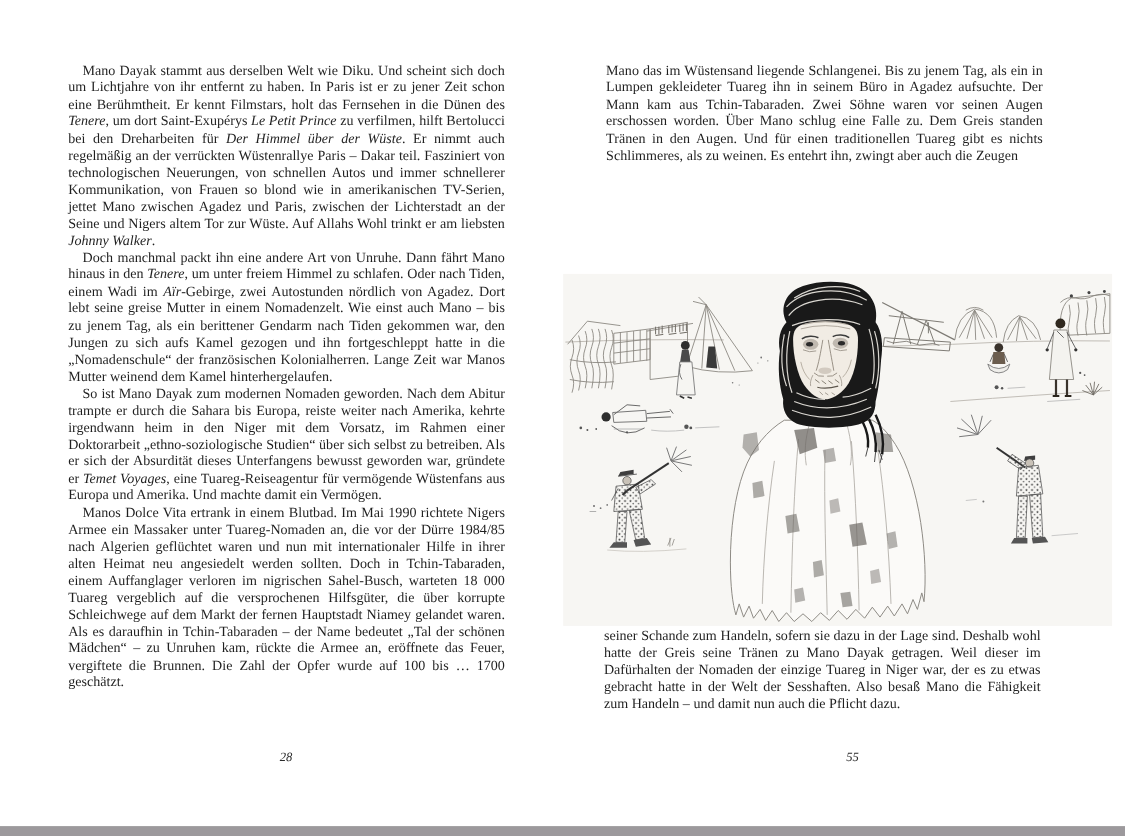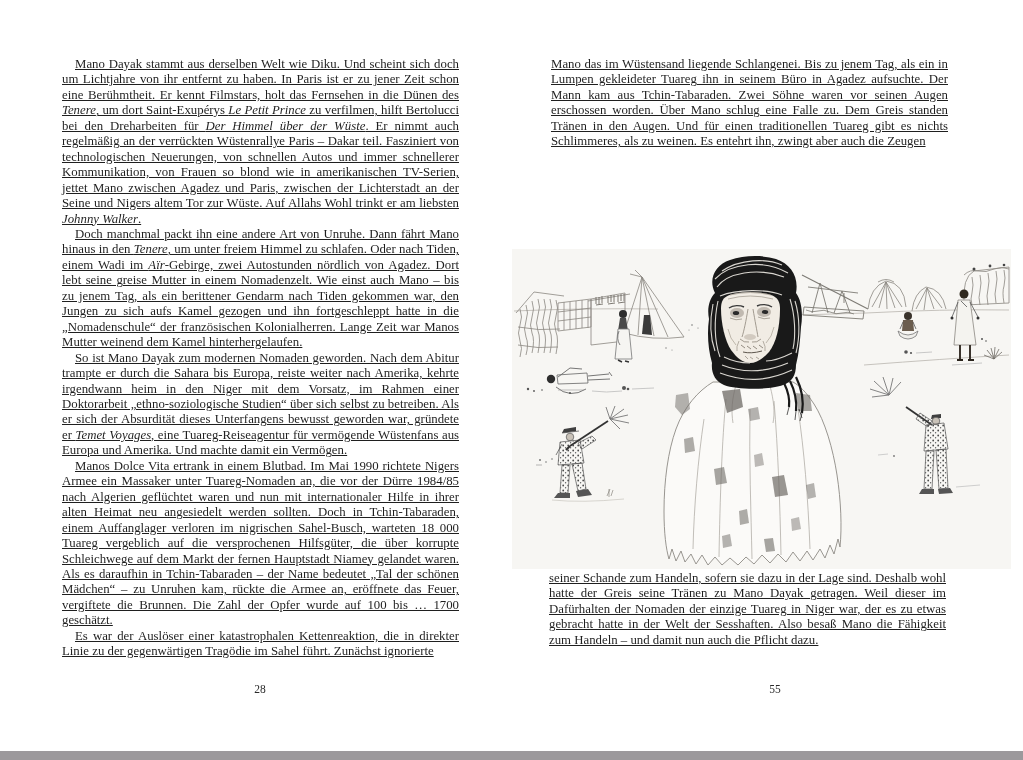--- a/index.html
+++ b/index.html
@@ -10,30 +10,31 @@
   }
   .page-text{
     position:absolute;
     width:397px;
     font-size:12.8px;
     line-height:15.45px;
     color:#1f1f1f;
     text-align:justify;
     hyphens:auto;
   }
-  .page-text p{margin:0;padding:0;text-decoration:underline;}
+  .page-text p{margin:0;padding:0;}
   .page-text p.indent{text-indent:13px;}
   .it{font-style:italic;}
   .pageno{
     position:absolute;
     top:683px;
     font-size:11.5px;
     color:#2a2a2a;
     width:60px;
     text-align:center;
+    font-style:italic;
   }
   #left-text{left:62px;top:57px;}
   #right-text-top{left:551px;top:57px;}
   #right-text-bottom{left:549px;top:571px;}
   #pageno-left{left:230px;}
   #pageno-right{left:745px;}
   #illustration{
     position:absolute;left:512px;top:249px;width:499px;height:320px;
     background:#f7f6f3;
   }
@@ -43,21 +44,20 @@
   }
 </style>
 </head>
 <body>
 
 <div id="left-text" class="page-text">
     <p class="indent"><span>Mano Dayak stammt aus derselben Welt wie Diku. Und scheint sich doch um Lichtjahre von ihr entfernt zu haben. In Paris ist er zu jener Zeit schon eine Berühmtheit. Er kennt Filmstars, holt das Fernsehen in die Dünen des </span><span class="it">Tenere</span><span>, um dort Saint-Exupérys </span><span class="it">Le Petit Prince</span><span> zu verfilmen, hilft Bertolucci bei den Dreharbeiten für </span><span class="it">Der Himmel über der Wüste</span><span>. Er nimmt auch regelmäßig an der verrückten Wüstenrallye Paris – Dakar teil. Fasziniert von technologischen Neuerungen, von schnellen Autos und immer schnellerer Kommunikation, von Frauen so blond wie in amerikanischen TV-Serien, jettet Mano zwischen Agadez und Paris, zwischen der Lichterstadt an der Seine und Nigers altem Tor zur Wüste. Auf Allahs Wohl trinkt er am liebsten </span><span class="it">Johnny Walker</span><span>.</span></p>
     <p class="indent"><span>Doch manchmal packt ihn eine andere Art von Unruhe. Dann fährt Mano hinaus in den </span><span class="it">Tenere</span><span>, um unter freiem Himmel zu schlafen. Oder nach Tiden, einem Wadi im </span><span class="it">Aïr</span><span>-Gebirge, zwei Autostunden nördlich von Agadez. Dort lebt seine greise Mutter in einem Nomadenzelt. Wie einst auch Mano – bis zu jenem Tag, als ein berittener Gendarm nach Tiden gekommen war, den Jungen zu sich aufs Kamel gezogen und ihn fortgeschleppt hatte in die „Nomadenschule“ der französischen Kolonialherren. Lange Zeit war Manos Mutter weinend dem Kamel hinterhergelaufen.</span></p>
     <p class="indent"><span>So ist Mano Dayak zum modernen Nomaden geworden. Nach dem Abitur trampte er durch die Sahara bis Europa, reiste weiter nach Amerika, kehrte irgendwann heim in den Niger mit dem Vorsatz, im Rahmen einer Doktorarbeit „ethno-soziologische Studien“ über sich selbst zu betreiben. Als er sich der Absurdität dieses Unterfangens bewusst geworden war, gründete er </span><span class="it">Temet Voyages</span><span>, eine Tuareg-Reiseagentur für vermögende Wüstenfans aus Europa und Amerika. Und machte damit ein Vermögen.</span></p>
     <p class="indent"><span>Manos Dolce Vita ertrank in einem Blutbad. Im Mai 1990 richtete Nigers Armee ein Massaker unter Tuareg-Nomaden an, die vor der Dürre 1984/85 nach Algerien geflüchtet waren und nun mit internationaler Hilfe in ihrer alten Heimat neu angesiedelt werden sollten. Doch in Tchin-Tabaraden, einem Auffanglager verloren im nigrischen Sahel-Busch, warteten 18 000 Tuareg vergeblich auf die versprochenen Hilfsgüter, die über korrupte Schleichwege auf dem Markt der fernen Hauptstadt Niamey gelandet waren. Als es daraufhin in Tchin-Tabaraden – der Name bedeutet „Tal der schönen Mädchen“ – zu Unruhen kam, rückte die Armee an, eröffnete das Feuer, vergiftete die Brunnen. Die Zahl der Opfer wurde auf 100 bis … 1700 geschätzt.</span></p>
-    <p class="indent"><span>Es war der Auslöser einer katastrophalen Kettenreaktion, die in direkter Linie zu der gegenwärtigen Tragödie im Sahel führt. Zunächst ignorierte</span></p>
   </div>
 
 <div id="right-text-top" class="page-text">
     <p><span>Mano das im Wüstensand liegende Schlangenei. Bis zu jenem Tag, als ein in Lumpen gekleideter Tuareg ihn in seinem Büro in Agadez aufsuchte. Der Mann kam aus Tchin-Tabaraden. Zwei Söhne waren vor seinen Augen erschossen worden. Über Mano schlug eine Falle zu. Dem Greis standen Tränen in den Augen. Und für einen traditionellen Tuareg gibt es nichts Schlimmeres, als zu weinen. Es entehrt ihn, zwingt aber auch die Zeugen</span></p>
   </div>
 
 <div id="illustration">
   <svg width="499" height="320" viewBox="0 0 499 320" xmlns="http://www.w3.org/2000/svg">
     <defs>
       <pattern id="camo" width="5" height="5" patternUnits="userSpaceOnUse">

